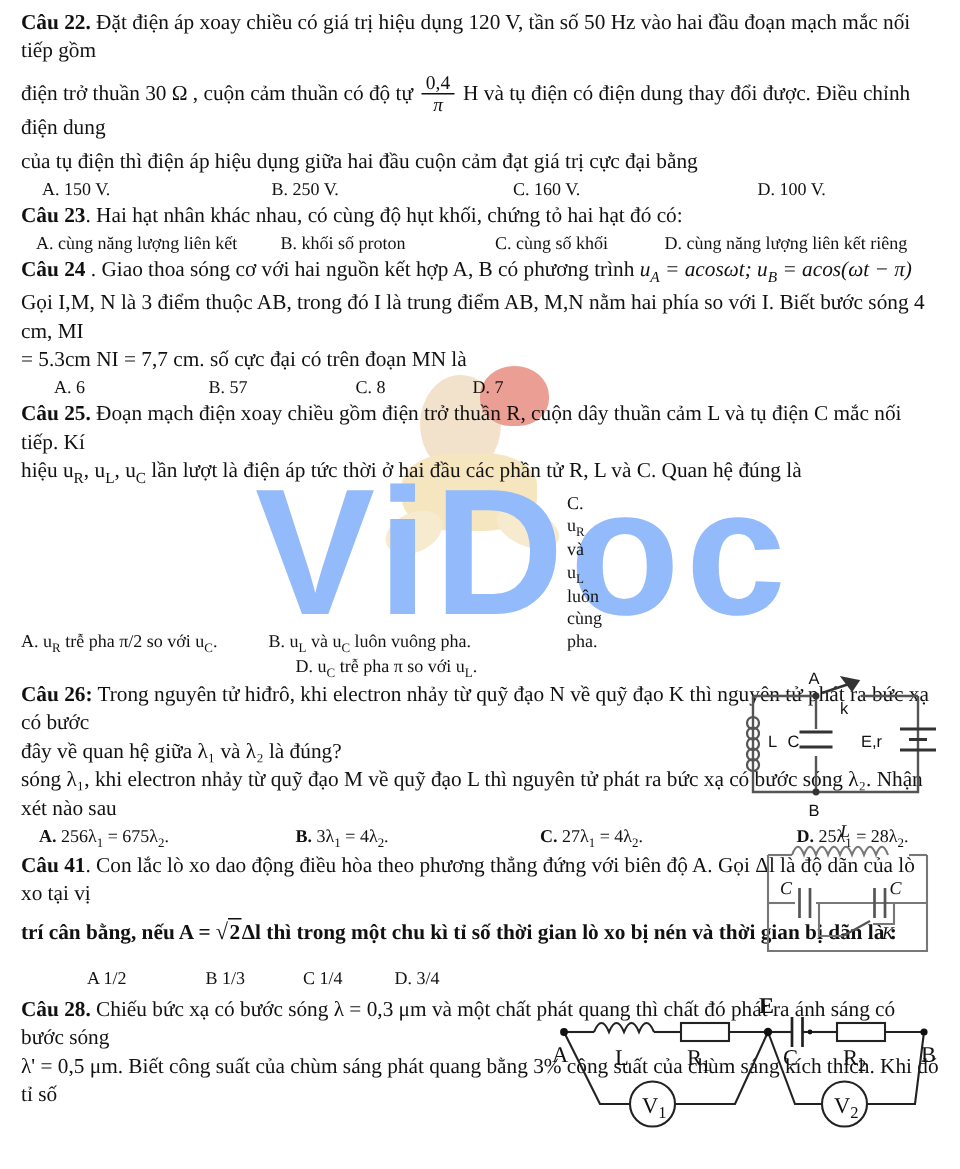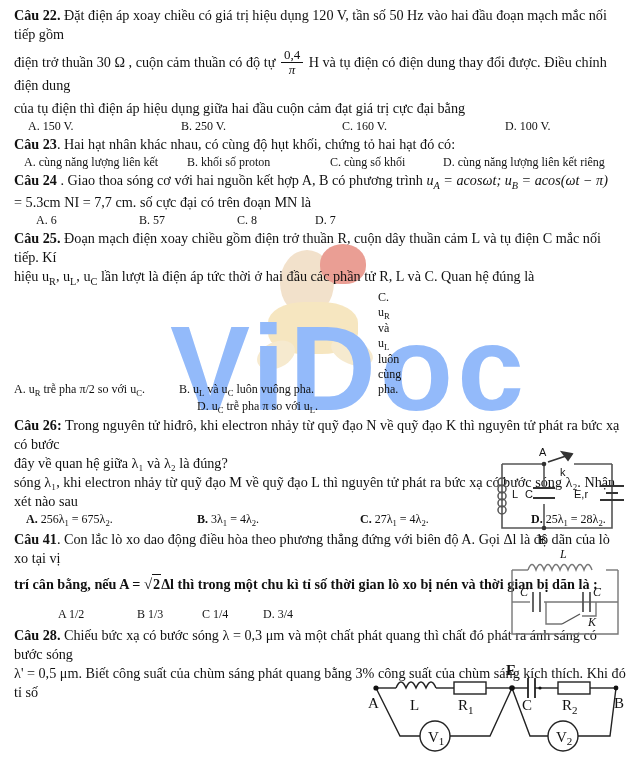--- a/index.html
+++ b/index.html
@@ -113,20 +113,21 @@
         <span class="o">D. cùng năng lượng liên kết riêng</span>
       </div>
     </div>
 
     <div>
       <p class="q">
         <b>Câu 24</b><span> . Giao thoa sóng cơ với hai nguồn kết hợp A, B  có phương trình</span>
         <span class="it"><span>u</span><span class="sub">A</span><span> = acosωt;</span></span>
         <span class="it"><span>u</span><span class="sub">B</span><span> = acos(ωt − π)</span></span>
       </p>
+      <p class="q">Gọi I,M, N là 3 điểm thuộc AB, trong đó I là trung điểm AB,  M,N nằm hai phía so với I. Biết bước sóng 4 cm, MI</p>
       <p class="q">= 5.3cm   NI = 7,7 cm. số cực đại có trên đoạn MN là</p>
       <div class="opts">
         <span class="o" style="width:100px;padding-left:22px;">A.  6</span>
         <span class="o" style="width:95px;">B. 57</span>
         <span class="o" style="width:75px;">C.  8</span>
         <span class="o">D.  7</span>
       </div>
     </div>
 
     <div>

